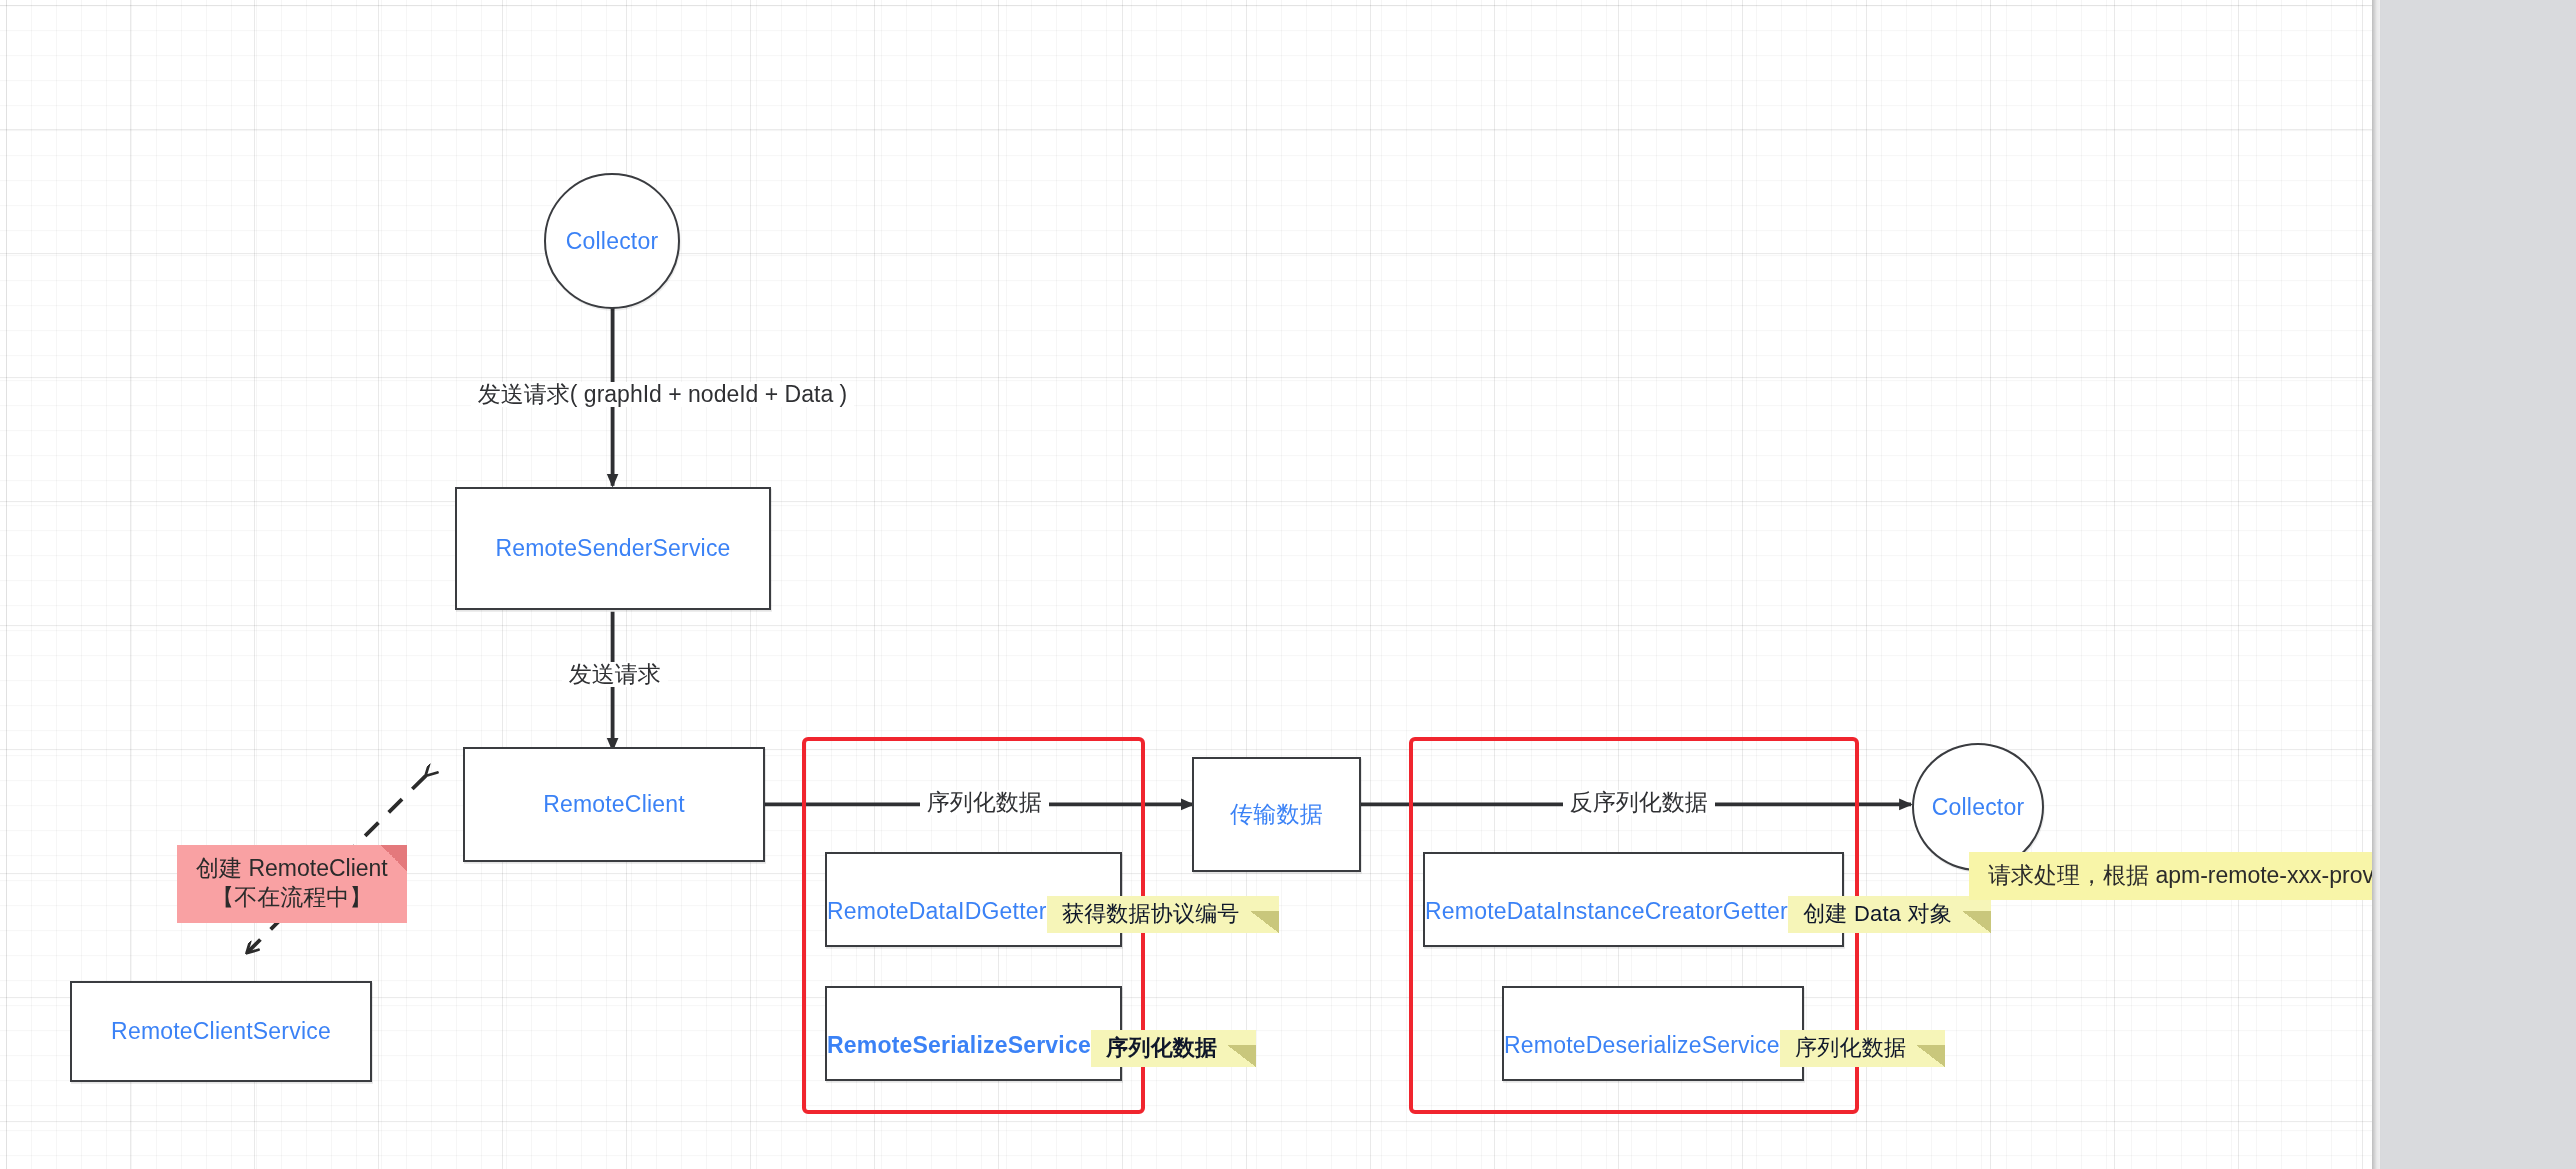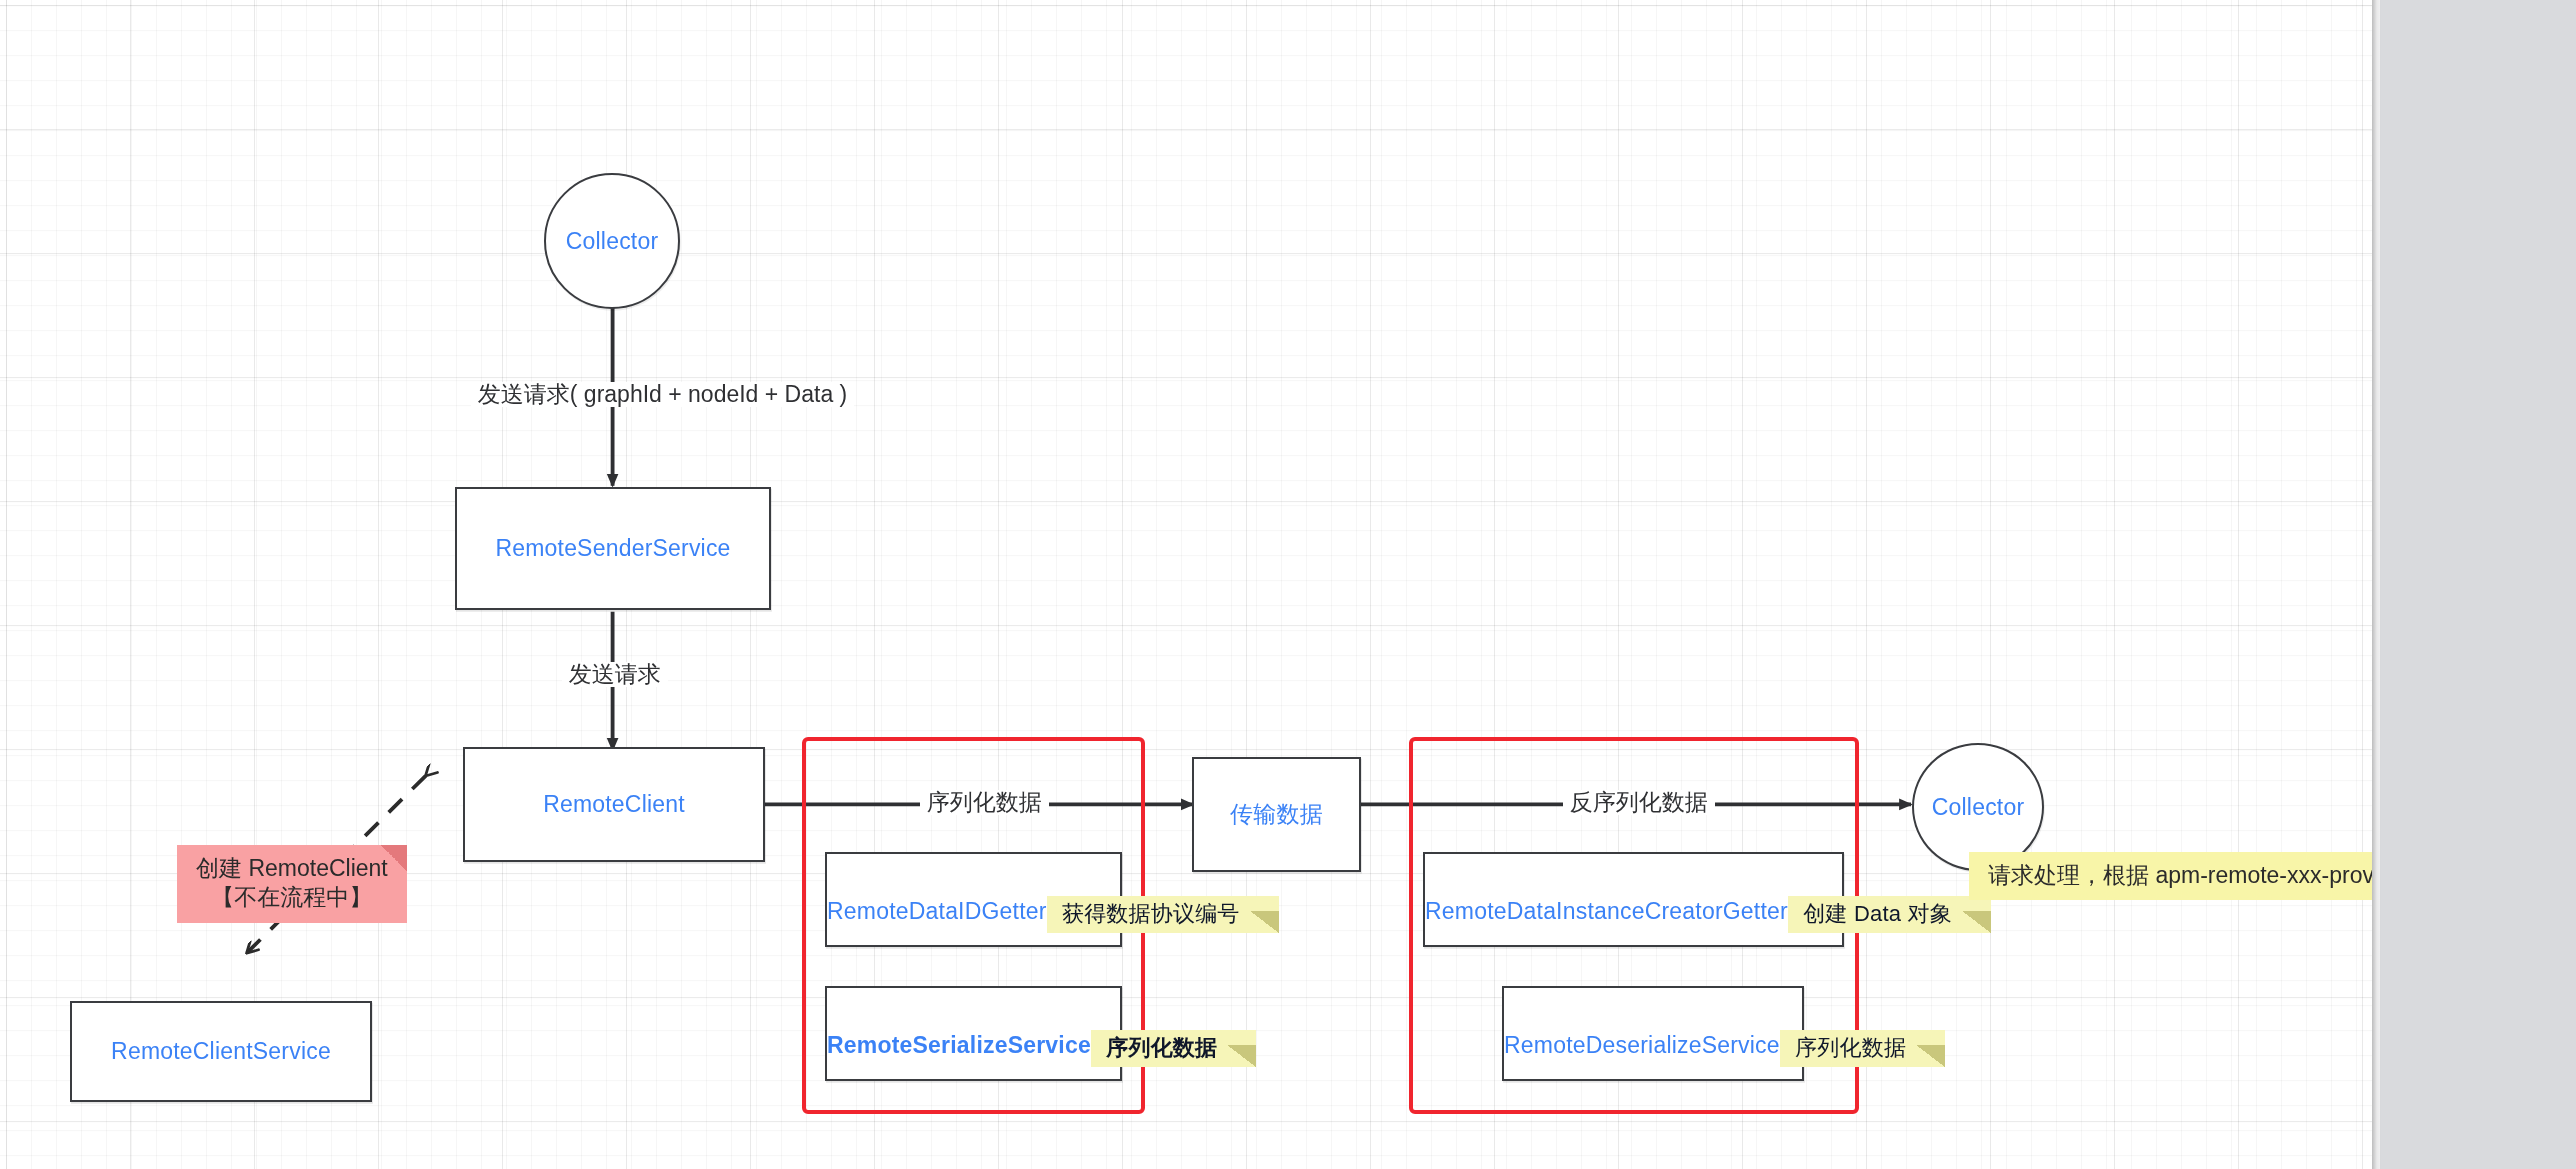--- a/index.html
+++ b/index.html
@@ -190,21 +190,21 @@
     </div>
 
     <div class="node" style="left:455px; top:487px; width:316px; height:123px;">
       <span class="title">RemoteSenderService</span>
     </div>
 
     <div class="node" style="left:463px; top:747px; width:302px; height:115px;">
       <span class="title">RemoteClient</span>
     </div>
 
-    <div class="node" style="left:70px; top:981px; width:302px; height:101px;margin-top:20px;">
+    <div class="node" style="left:70px; top:981px; width:302px; height:101px;">
       <span class="title">RemoteClientService</span>
     </div>
 
     <div class="node" style="left:1192px; top:757px; width:169px; height:115px;">
       <span class="title">传输数据</span>
     </div>
 
     <div class="node circle" style="left:1912px; top:743px; width:132px; height:128px;">
       <span class="title">Collector</span>
     </div>

